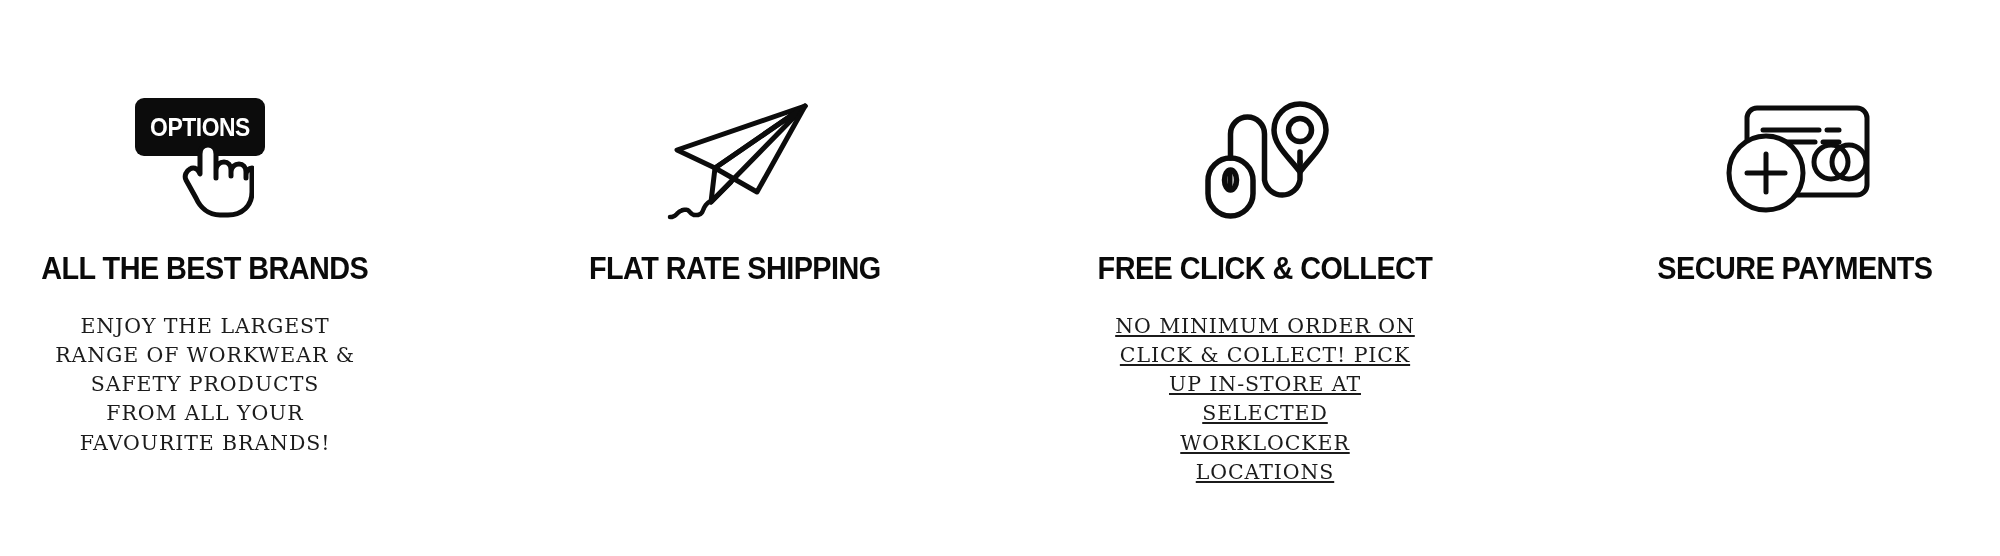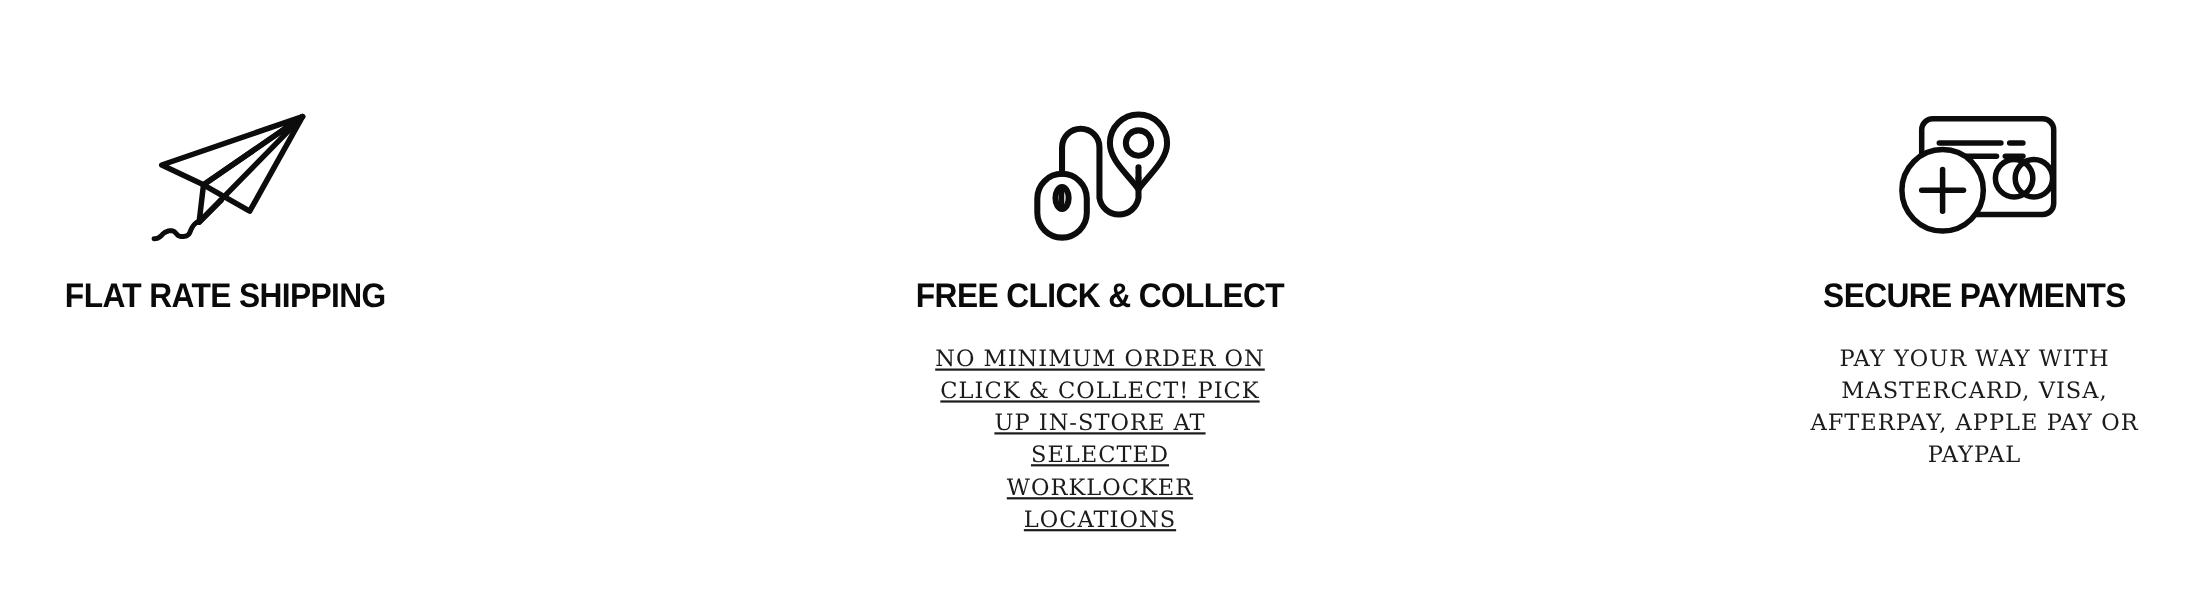--- a/index.html
+++ b/index.html
@@ -104,20 +104,38 @@
     letter-spacing: -0.5px;
     transform: scaleX(0.88);
   }
   .options-btn-icon .hand { position: absolute; left: 52px; top: 36px; }
 </style>
 </head>
 <body>
 
 <div class="benefits-bar">
 
+  <div class="benefit-col col-1">
+    <div class="icon-wrap">
+      <div class="options-btn-icon">
+        <div class="btn-rect"></div>
+        <div class="btn-label">OPTIONS</div>
+        <svg class="hand" width="72" height="92" viewBox="0 0 72 92">
+          <path d="M18 28 C18 22 22 19 26 19 C30 19 34 22 34 28 L34 52
+                   L34 44 C34 39 38 36 42 36 C46 36 49 39 49 44 L49 50
+                   L49 46 C49 41 53 38 57 38 C61 38 64 41 64 46 L64 52
+                   L64 49 C64 45 67 42 70 42
+                   L70 66 C70 80 60 89 46 89 L38 89 C26 89 18 81 14 72
+                   L4 54 C2 50 4 45 8 43 C11 41 15 42 17 46 L18 48 Z" fill="#ffffff" stroke="#0c0c0c" stroke-width="5" stroke-linejoin="round" stroke-linecap="round"></path>
+        </svg>
+      </div>
+    </div>
+    <div class="benefit-title">ALL THE BEST BRANDS</div>
+    <div class="benefit-text">Enjoy the largest range of workwear &amp; safety products from all your favourite brands!</div>
+  </div>
 
 
   <div class="benefit-col col-3">
     <div class="icon-wrap">
       <svg width="160" height="122" viewBox="0 0 160 122">
         <g fill="none" stroke="#0c0c0c" stroke-width="5" stroke-linejoin="round" stroke-linecap="round">
           <path d="M150 8 L22 52 L60 70 Z"></path>
           <path d="M150 8 L60 70 L56 104 Z"></path>
           <path d="M150 8 L102 94 L60 70"></path>
           <path d="M56 104 L76 84"></path>
@@ -160,16 +178,15 @@
           <path d="M108 42 L124 42"></path>
           <circle cx="116" cy="62" r="17"></circle>
           <circle cx="134" cy="62" r="17"></circle>
           <circle cx="51" cy="73" r="37" fill="#ffffff"></circle>
           <path d="M51 54 L51 92"></path>
           <path d="M32 73 L70 73"></path>
         </g>
       </svg>
     </div>
     <div class="benefit-title">SECURE PAYMENTS</div>
-    <div class="benefit-text">Pay your way with Mastercard, Visa, Afterpay, Apple Pay or PayPal</div>
   </div>
 
 </div>
 
 </body></html>

